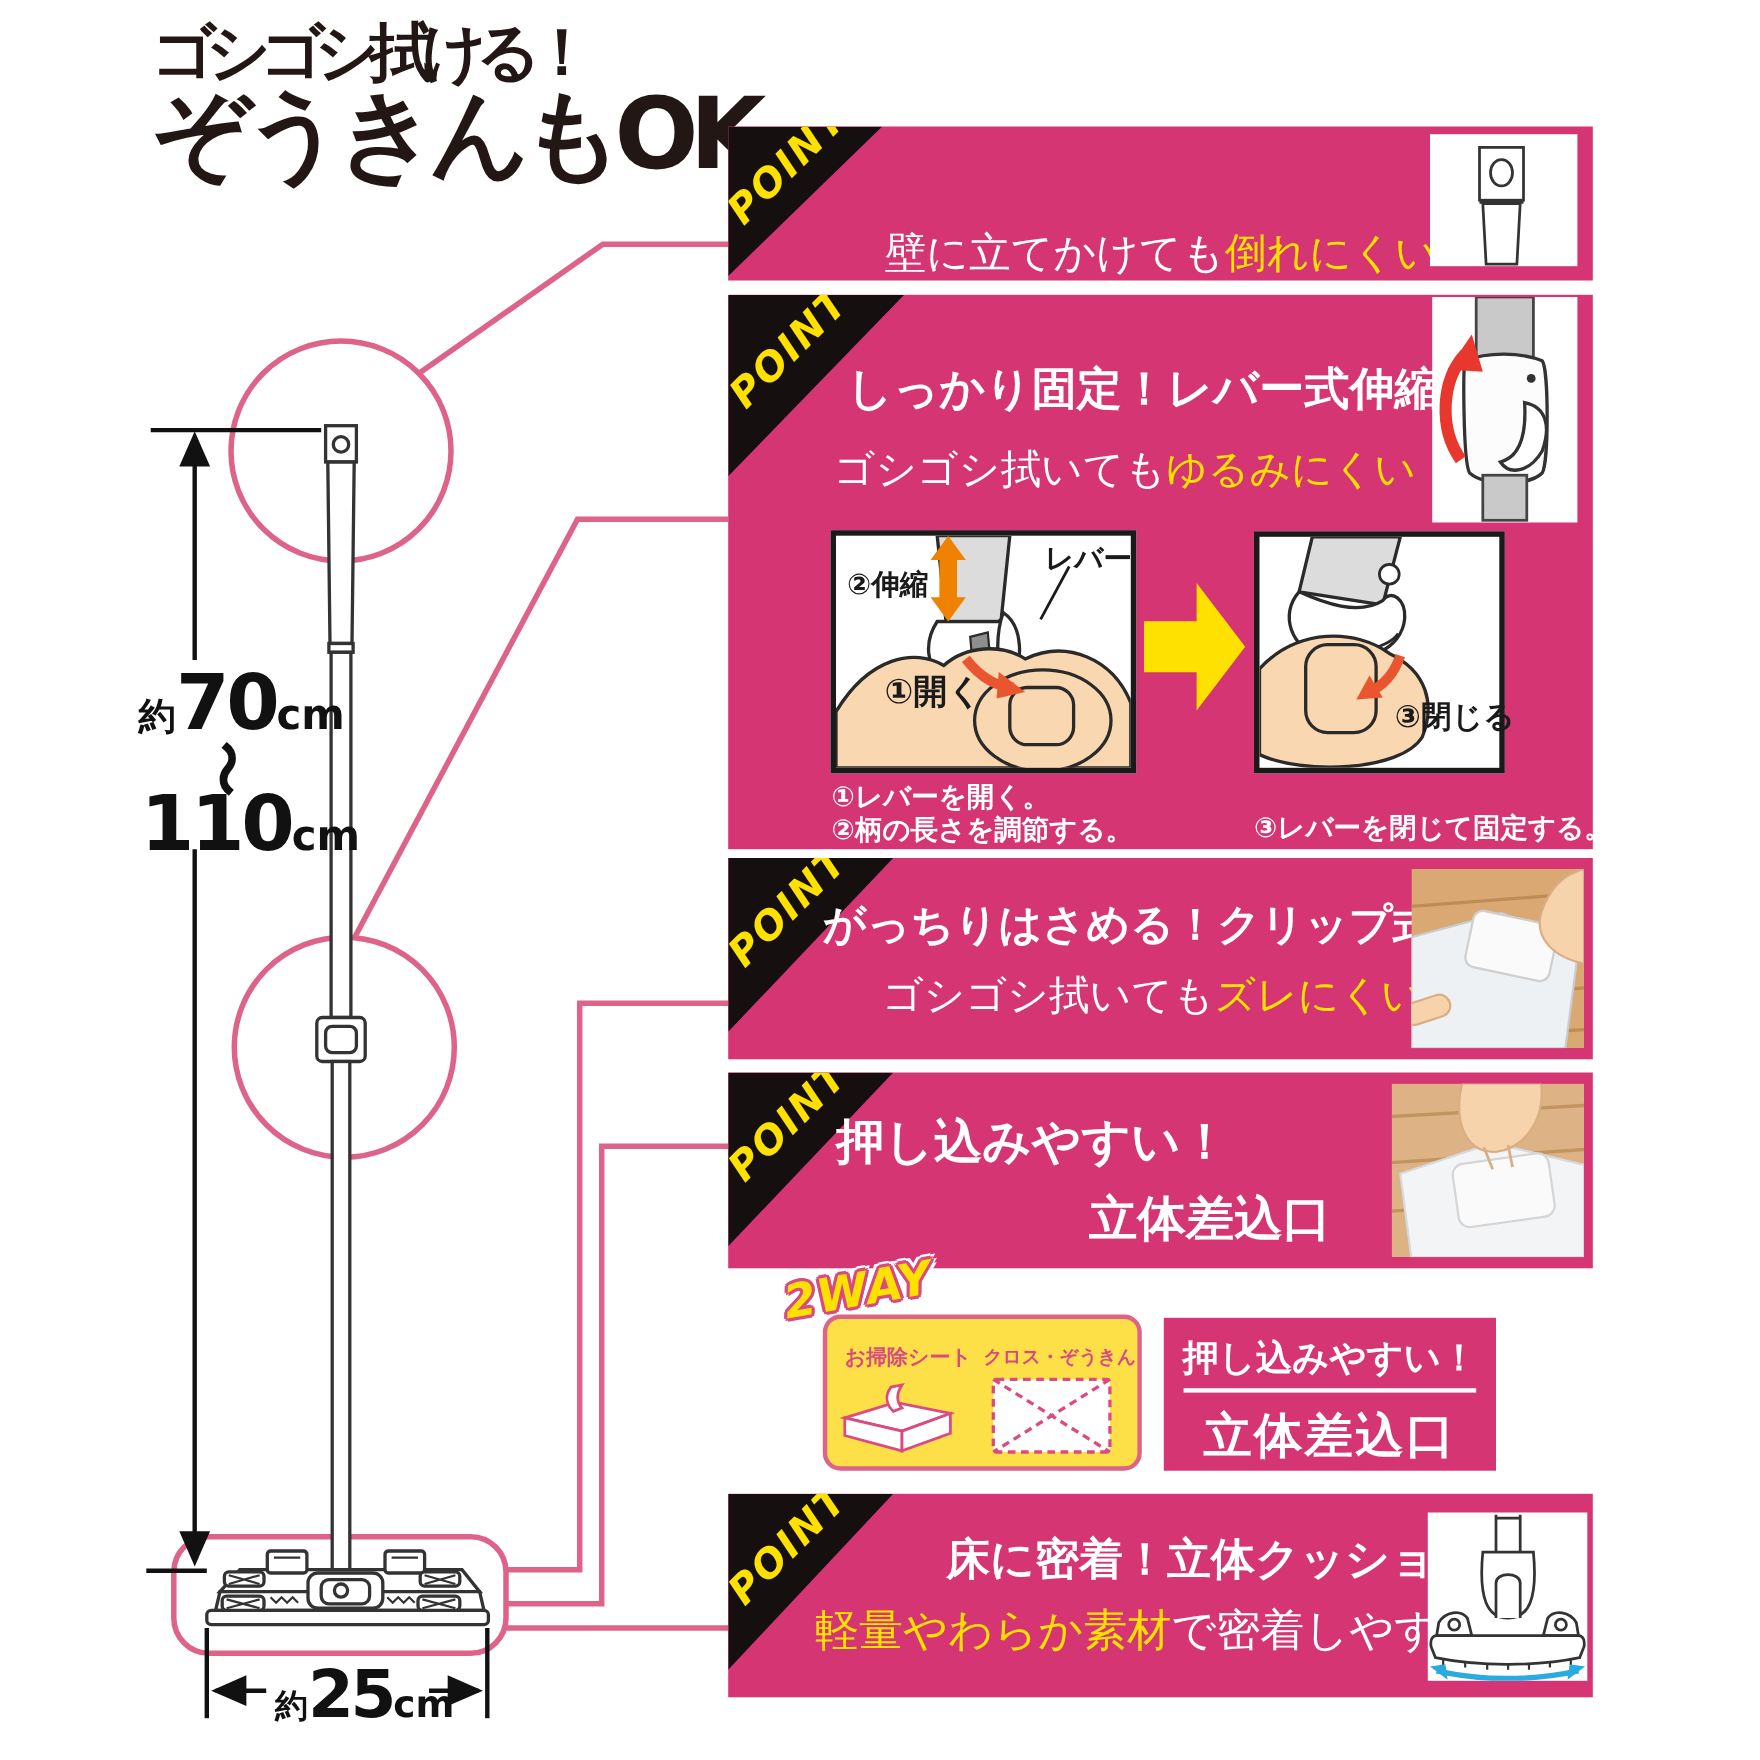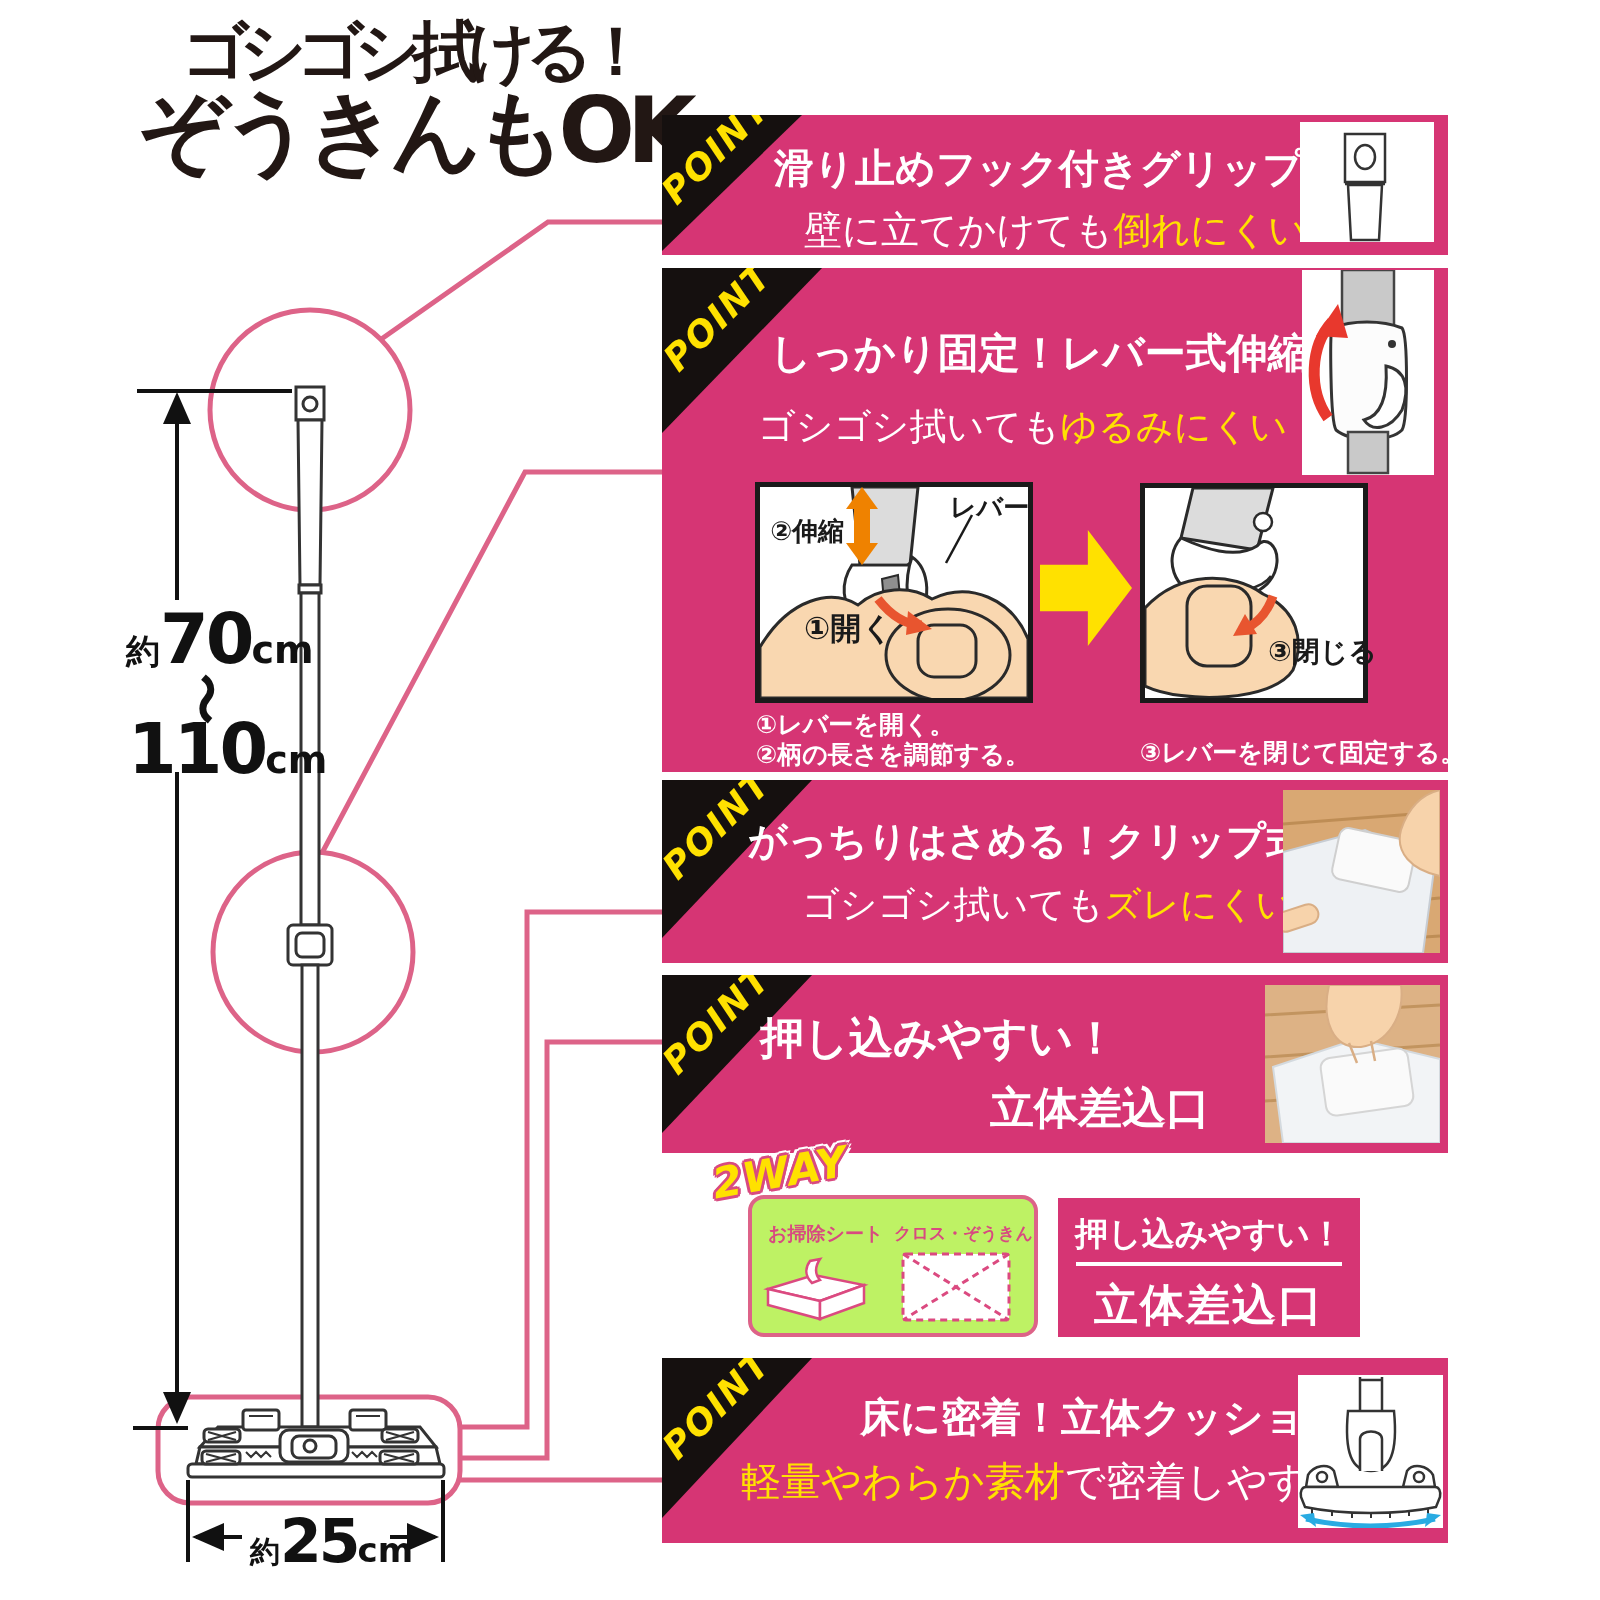--- a/index.html
+++ b/index.html
@@ -1,21 +1,21 @@
 <!DOCTYPE html>
 <html><head>
 <meta charset="utf-8">
 <style>
   html,body{margin:0;padding:0;background:#fff;}
   #stage{position:relative;width:1600px;height:1600px;background:#fff;overflow:hidden;
          font-family:"DejaVu Sans","Liberation Sans",sans-serif;}
   .abs{position:absolute;}
   
   #headline{left:138px;top:18px;line-height:1.02;color:#221714;font-weight:900;}
-  #headline .h1{font-size:66px;letter-spacing:-10px;margin-left:44px;}
+  #headline .h1{font-size:58px;letter-spacing:-10px;}
   #headline .h2{font-size:90px;letter-spacing:-8px;}
   
   .dimtext{color:#111;font-weight:700;white-space:nowrap;}
   .dim-about{font-size:34px;}
   .dim-big{font-size:70px;letter-spacing:-3px;}
   .dim-unit{font-size:38px;}
   #dim-tilde{font-size:52px;font-weight:900;color:#111;transform:rotate(90deg);}
   #dim-width .dim-about{font-size:30px;}
   #dim-width .dim-big{font-size:60px;}
   #dim-width .dim-unit{font-size:34px;}
@@ -35,21 +35,21 @@
   .instrlbl{position:absolute;color:#1a1a1a;font-weight:800;white-space:nowrap;}
   .cap{position:absolute;color:#fff;font-weight:800;font-size:25px;white-space:nowrap;}
   #yellow-arrow{position:absolute;background:#FFE100;
     clip-path:polygon(0 30%,52% 30%,52% 0,100% 50%,52% 100%,52% 70%,0 70%);}
   
   #twoway-badge{left:712px;top:1148px;transform:rotate(-10deg);font-size:42px;font-weight:900;
     font-style:italic;color:#FFE100;letter-spacing:1px;
     text-shadow:-3px 0 #D84A80,3px 0 #D84A80,0 -3px #D84A80,0 3px #D84A80,
       -2px -2px #D84A80,2px 2px #D84A80,2px -2px #D84A80,-2px 2px #D84A80,
       -5px 0 #fff,5px 0 #fff,0 5px #fff,0 -5px #fff,4px 4px #fff,-4px -4px #fff,4px -4px #fff,-4px 4px #fff;}
-  #twoway-box{left:748px;top:1195px;width:290px;height:142px;background:#bef264;
+  #twoway-box{left:748px;top:1195px;width:290px;height:142px;background:#fde047;
     border:4px solid #DD6388;border-radius:16px;box-sizing:border-box;}
   .optlbl{position:absolute;color:#D84A80;font-weight:800;white-space:nowrap;}
   #twoway-callout{left:1058px;top:1198px;width:302px;height:139px;background:#D63574;text-align:center;}
   #twoway-callout .c1{position:absolute;left:0;width:100%;top:14px;color:#fff;font-weight:900;font-size:33px;}
   #twoway-callout .rule{position:absolute;left:18px;right:18px;top:64px;height:4px;background:#fff;}
   #twoway-callout .c2{position:absolute;left:0;width:100%;top:78px;color:#fff;font-weight:900;font-size:44px;letter-spacing:2px;}
   svg{display:block;}
 </style>
 </head>
 <body>
@@ -137,21 +137,20 @@
   </div>
 
   <div class="abs dimtext" id="dim-width" style="left:250px;top:1506px;">
     <span class="dim-about">約</span><span class="dim-big">25</span><span class="dim-unit">cm</span>
   </div>
 
   <div class="abs banner" style="left:662px;top:115px;width:786px;height:140px;">
     <div class="corner" style="width:140px;height:136px;">
       <span class="pointlbl" style="left:6px;top:62px;">POINT</span>
     </div>
-    <div class="btitle" style="left:112px;top:26px;font-size:40px;">滑り止めフック付きグリップ</div>
     <div class="bsub" style="left:142px;top:90px;font-size:38px;">
       <span class="w">壁に立てかけても</span><span class="y">倒れにくい</span>
     </div>
     <div class="whitebox" style="left:638px;top:7px;width:134px;height:120px;">
       <svg width="134" height="120" viewBox="0 0 134 120">
         <g stroke="#333" stroke-width="2.5" fill="#fff">
           <rect x="45" y="12" width="40" height="48"></rect>
           <ellipse cx="65" cy="35" rx="10" ry="12"></ellipse>
           <polygon points="48,63 82,63 79,118 51,118"></polygon>
           <line x1="45" y1="62" x2="85" y2="62"></line>

